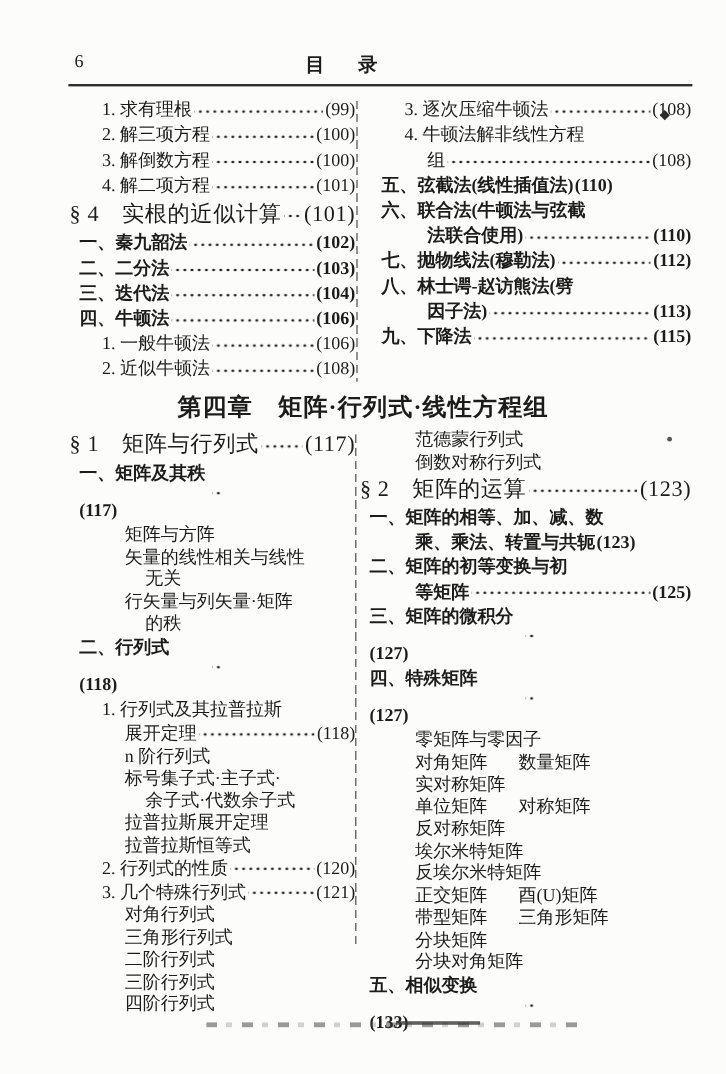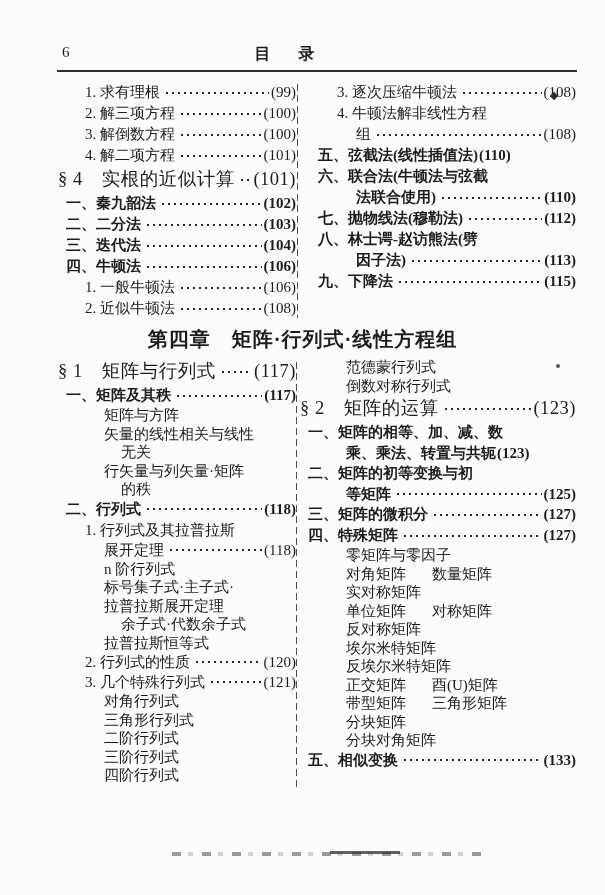--- a/index.html
+++ b/index.html
@@ -20,21 +20,21 @@
   .col{position:absolute;font-size:15px;}
   .col-top-left{left:58px;top:82px;width:238px;}
   .col-top-right{left:310px;top:82px;width:266px;}
   .col-bot-left{left:58px;top:358px;width:238px;}
   .col-bot-right{left:300px;top:358px;width:276px;}
   
   .row{display:flex;align-items:baseline;white-space:nowrap;}
   .col-top-left .row,.col-top-right .row{line-height:21px;}
   .lv-sec{font-size:18.5px;font-weight:normal;line-height:27px !important;letter-spacing:.5px;}
   .lv-item{padding-left:8px;font-weight:bold;line-height:22px;}
-  .col-bot-left .lv-item,.col-bot-right .lv-item{line-height:21px;}
+  .col-bot-left .lv-item,.col-bot-right .lv-item{line-height:21px;flex-direction:column;}
   .lv-sub{padding-left:27px;line-height:20px;}
   .lv-cont{padding-left:46px;line-height:20px;}
   .lv-term{padding-left:46px;line-height:18.5px;}
   .lv-t2{padding-left:63px;line-height:18.5px;text-align:center;}
   .lv-pair{padding-left:46px;line-height:18.5px;}
   .lv-pair .t2col{margin-left:26px;}
   .bold{font-weight:bold;}
   .leader{flex:1 1 auto;min-width:8px;align-self:center;height:10px;margin:0 2px;
     background-image:radial-gradient(circle,#262626 1.05px,rgba(0,0,0,0) 1.35px);
     background-size:6px 10px;background-repeat:repeat-x;background-position:2px 55%;}
@@ -208,25 +208,25 @@
         <span class="txt">展开定理</span>
         <span class="leader"></span>
         <span class="pg">(118)</span>
       </div>
       <div class="row lv-term">
         <span class="txt">n 阶行列式</span>
       </div>
       <div class="row lv-term">
         <span class="txt">标号集子式·主子式·</span>
       </div>
-      <div class="row lv-term">
-        <span class="txt">拉普拉斯展开定理</span>
-      </div>
       <div class="row lv-t2">
         <span class="txt">余子式·代数余子式</span>
+      </div>
+      <div class="row lv-term">
+        <span class="txt">拉普拉斯展开定理</span>
       </div>
       <div class="row lv-term">
         <span class="txt">拉普拉斯恒等式</span>
       </div>
       <div class="row lv-sub">
         <span class="txt">2. 行列式的性质</span>
         <span class="leader"></span>
         <span class="pg">(120)</span>
       </div>
       <div class="row lv-sub">

